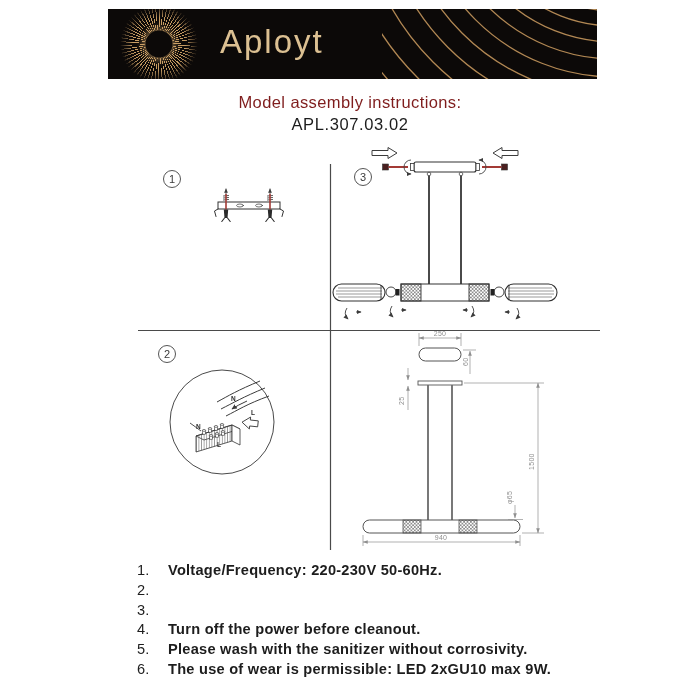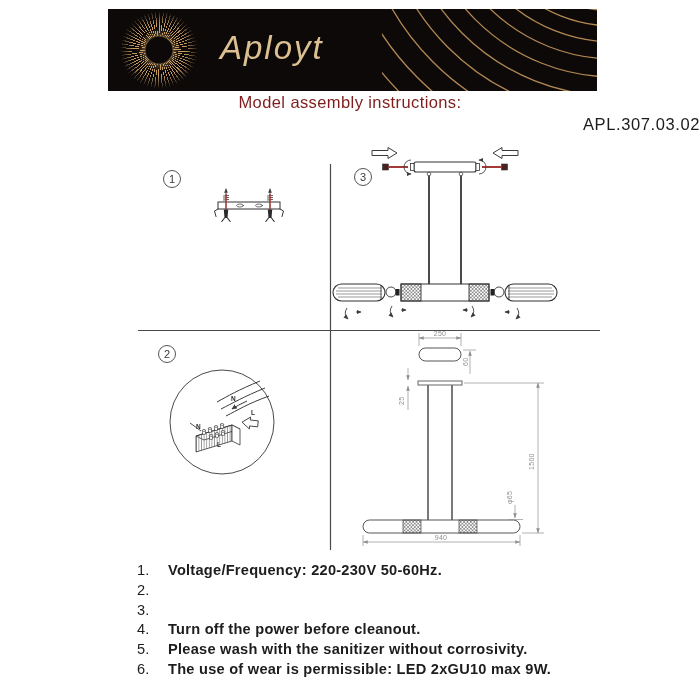--- a/index.html
+++ b/index.html
@@ -3,22 +3,22 @@
 <meta charset="utf-8">
 <style>
   html,body{margin:0;padding:0;}
   body{
     width:700px;height:700px;background:#ffffff;position:relative;
     font-family:"Liberation Sans","DejaVu Sans",sans-serif;color:#1e1e1e;
     overflow:hidden;
   }
   
   .banner{
-    position:absolute;left:108px;top:9px;width:489px;height:82px;
-    background:#0c0908;overflow:hidden;font-style:italic;
+    position:absolute;left:108px;top:9px;width:489px;height:70px;
+    background:#0c0908;overflow:hidden;
   }
   .sunburst{
     position:absolute;left:12px;top:50%;transform:translateY(-50%);
     width:78px;height:78px;
   }
   .sunburst .rays{
     position:absolute;inset:0;border-radius:50%;
     background:repeating-conic-gradient(from 0deg,
       rgba(210,165,105,0.95) 0deg 1.7deg, rgba(12,9,8,0) 1.7deg 5.8deg);
     -webkit-mask:radial-gradient(circle,transparent 0 13px,#000 15px 26px,rgba(0,0,0,.55) 32px,transparent 39px);
@@ -30,21 +30,21 @@
     box-shadow:0 0 7px 3px rgba(214,170,110,0.55);
   }
   .brand{
     position:absolute;left:112px;top:50%;transform:translateY(-54%);
     font-size:33px;letter-spacing:2px;color:#dcc092;font-weight:400;
   }
   .curves{position:absolute;right:0;top:0;}
   
   .title-block{position:absolute;left:0;top:93px;width:700px;text-align:center;}
   .title-line1{font-size:16.5px;letter-spacing:0.4px;color:#7f1d1d;}
-  .title-line2{font-size:16.5px;letter-spacing:0.6px;color:#1c1c1c;margin-top:3px;text-align:right;}
+  .title-line2{font-size:16.5px;letter-spacing:0.6px;color:#1c1c1c;margin-top:3px;}
   
   .diagram{position:absolute;left:0;top:0;}
   .diagram text{font-family:"Liberation Sans","DejaVu Sans",sans-serif;}
   .dimtxt{fill:#8f8f8f;font-size:7px;letter-spacing:0.3px;}
   .steptxt{fill:#3a3a3a;font-size:11px;}
   .wiretxt{fill:#2b2b2b;font-size:6.5px;font-weight:bold;}
   
   .instructions{
     position:absolute;left:137px;top:561px;margin:0;padding:0;list-style:none;
     font-size:14.6px;letter-spacing:0.25px;color:#1d1d1d;

